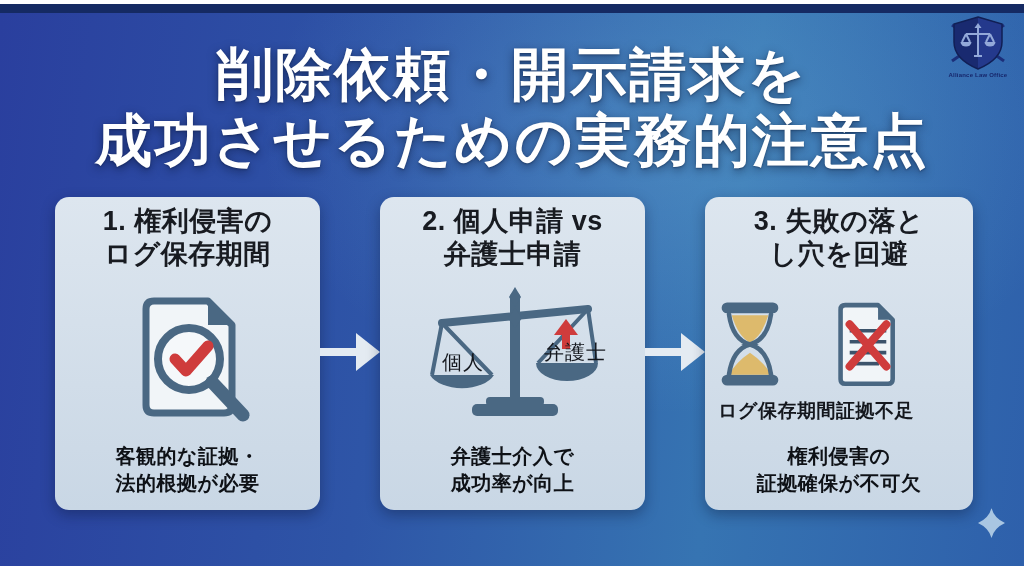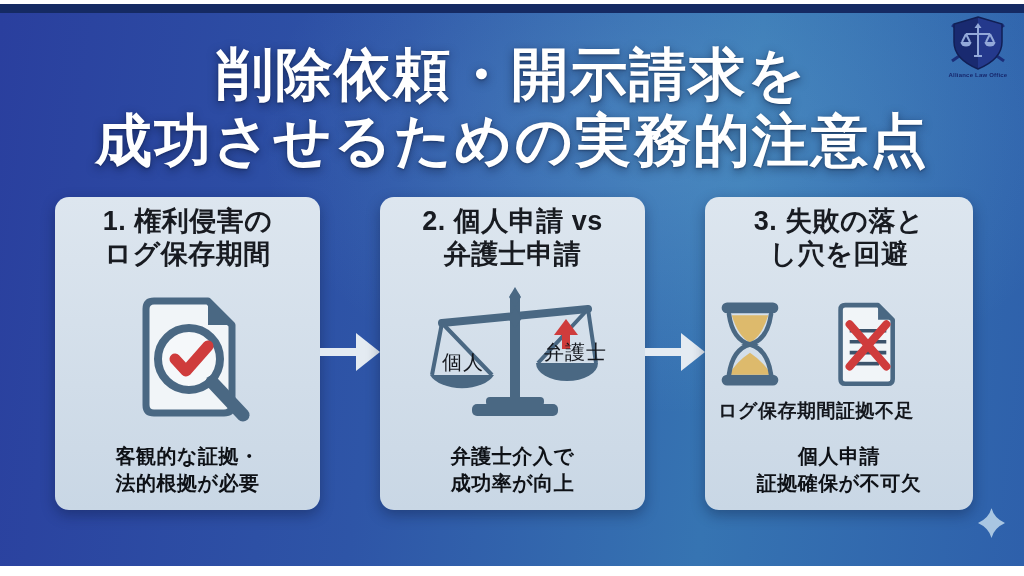--- a/index.html
+++ b/index.html
@@ -178,21 +178,21 @@
           </g>
           <g class="red-st" stroke-width="9" stroke-linecap="round">
             <line x1="15" y1="26" x2="55" y2="72"></line>
             <line x1="55" y1="26" x2="15" y2="72"></line>
           </g>
         </svg>
         <div class="icon-label">証拠不足</div>
       </div>
 
       <div class="card-caption">
-        <div>個人申請</div>
+        <div>権利侵害の</div>
         <div>証拠確保が不可欠</div>
       </div>
     </div>
 
     <svg class="sparkle" width="27" height="30" viewBox="0 0 27 30">
       <path d="M13.5 0 Q16 10 27 15 Q16 20 13.5 30 Q11 20 0 15 Q11 10 13.5 0" fill="var(--sparkle,#a9c6e2)"></path>
     </svg>
 
   </div>
 

